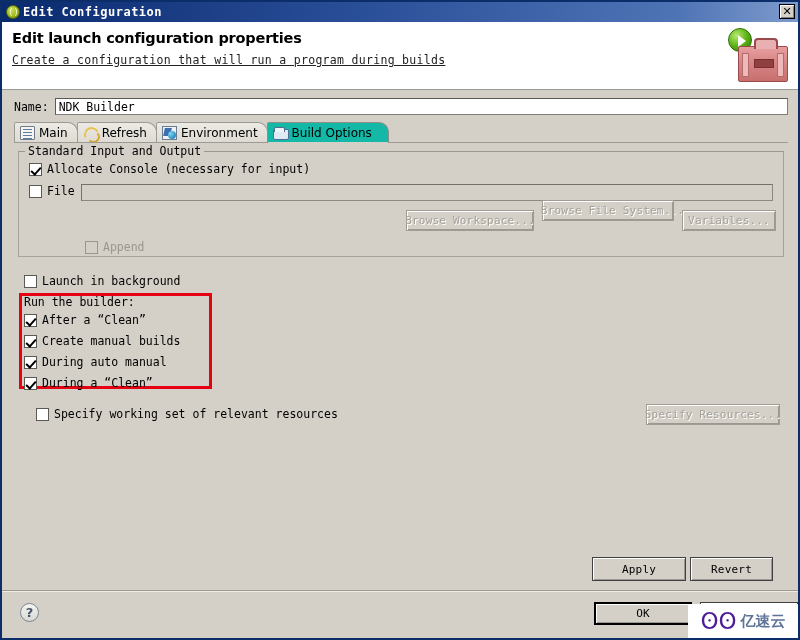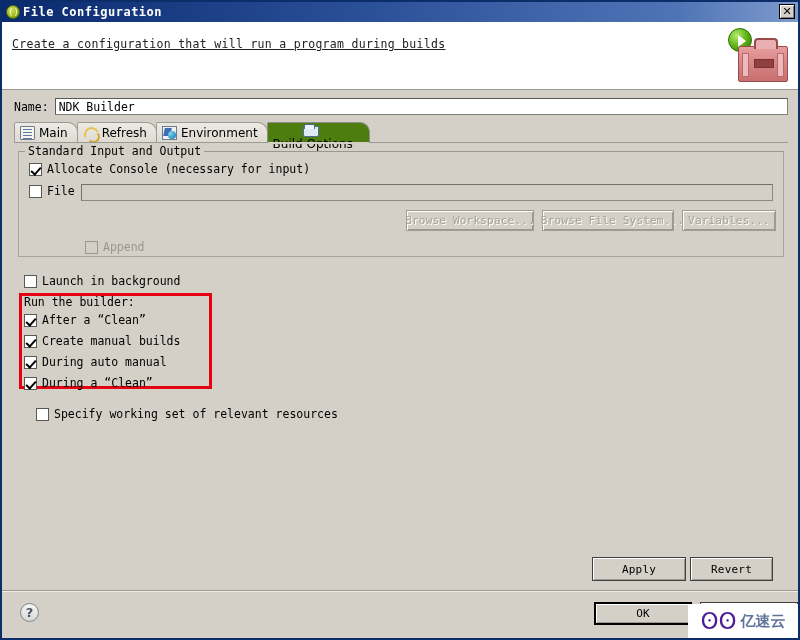--- a/index.html
+++ b/index.html
@@ -212,25 +212,24 @@
     background: linear-gradient(to bottom, #eceae4 0%, #dedad2 100%);
     border: 1px solid #9b9b93;
     border-bottom: none;
     border-radius: 2px 10px 0 0;
     margin-right: -1px;
     position: relative;
     cursor: pointer;
     white-space: nowrap;
   }
   .tab.active {
-    background: #4d7c0f;
+    background: #14b8a6;
     z-index: 3;
     border-color: #8e8e86;
     padding-right: 16px;
-    flex-direction: column;
   }
   .tab.active::after {
     content: "";
     position: absolute;
     left: 0; right: 0; bottom: -1px; height: 2px;
     background: #d4d0c8;
   }
   .tab-icon {
     width: 15px; height: 14px;
     margin-right: 4px;
@@ -488,25 +487,26 @@
     font-weight: bold;
   }
 </style>
 </head>
 <body>
 
 <div class="window">
 
   <div class="titlebar">
     <span class="title-icon"></span>
-    <span class="title-text">File Configuration</span>
+    <span class="title-text">Edit Configuration</span>
     <div class="title-close">✕</div>
   </div>
 
   <div class="header">
+    <div class="header-title">Edit launch configuration properties</div>
     <div class="header-sub">Create a configuration that will run a program during builds</div>
     <div class="header-gfx">
       <div class="play-circle"></div>
       <div class="toolbox">
         <div class="toolbox-side-l"></div>
         <div class="toolbox-side-r"></div>
         <div class="toolbox-latch"></div>
       </div>
     </div>
   </div>
@@ -552,21 +552,21 @@
           <span class="cblabel">File</span>
         </div>
         <div class="txtfield" style="left:62px; top:32px; right:10px;"></div>
 
         <div class="cbrow" style="left:66px; top:88px;">
           <span class="cbox disabled"></span>
           <span class="cblabel disabled">Append</span>
         </div>
 
         <div class="btn disabled" style="position:absolute; left:387px; top:58px; width:128px;">Browse Workspace...</div>
-        <div class="btn disabled" style="position:absolute; left:523px; top:58px; width:132px;padding-left:9px;">Browse File System...</div>
+        <div class="btn disabled" style="position:absolute; left:523px; top:48px; width:132px;padding-left:9px;">Browse File System...</div>
         <div class="btn disabled" style="position:absolute; left:663px; top:58px; width:94px;">Variables...</div>
       </div>
 
       <div class="cbrow" style="left:10px; top:131px;">
         <span class="cbox"></span>
         <span class="cblabel">Launch in background</span>
       </div>
 
       <div class="redbox" style="left:5px; top:150px; width:193px; height:96px;"></div>
 
@@ -586,20 +586,21 @@
       </div>
       <div class="cbrow" style="left:10px; top:233px;">
         <span class="cbox checked"></span>
         <span class="cblabel">During a “Clean”</span>
       </div>
 
       <div class="cbrow" style="left:10px; top:264px;padding-left:12px;">
         <span class="cbox"></span>
         <span class="cblabel">Specify working set of relevant resources</span>
       </div>
+      <div class="btn disabled" style="position:absolute; left:632px; top:261px; width:134px;">Specify Resources...</div>
 
     </div>
 
     <div class="footer-top">
       <div class="btn" style="position:absolute; left:590px; top:11px; width:94px; height:24px;">Apply</div>
       <div class="btn" style="position:absolute; left:688px; top:11px; width:83px; height:24px;">Revert</div>
     </div>
 
     <div class="footer-bottom">
       <div class="help-icon">?</div>

